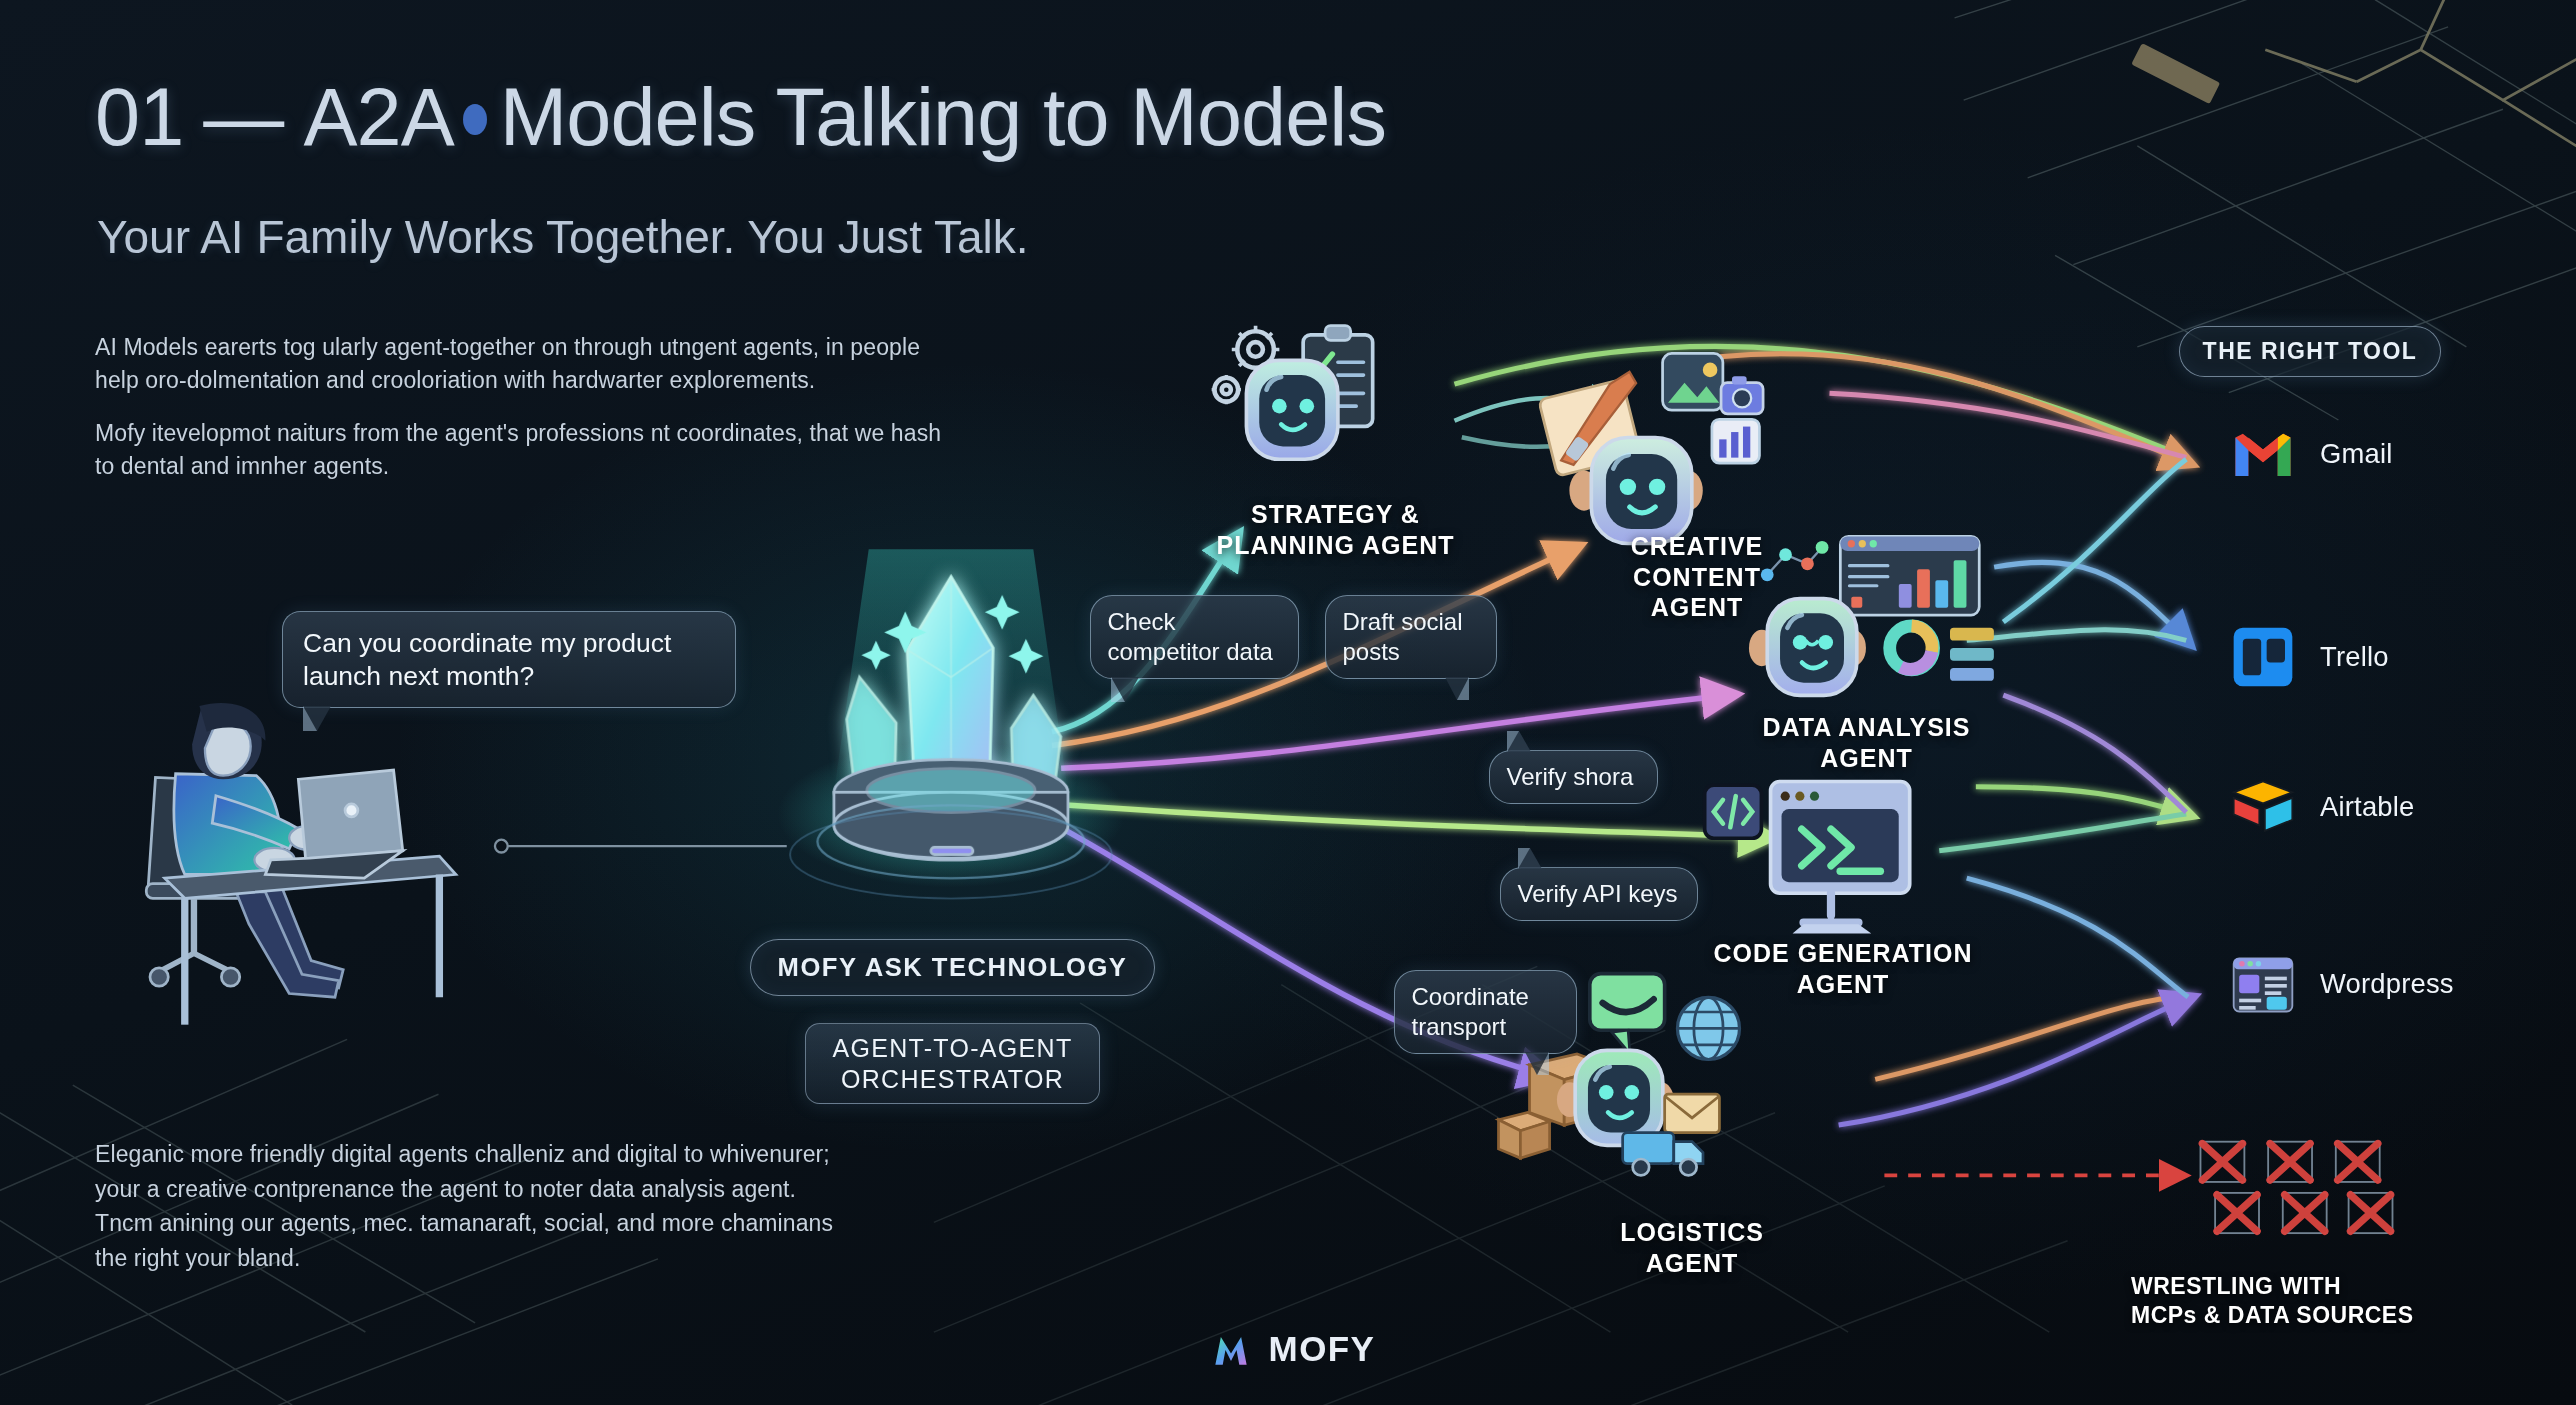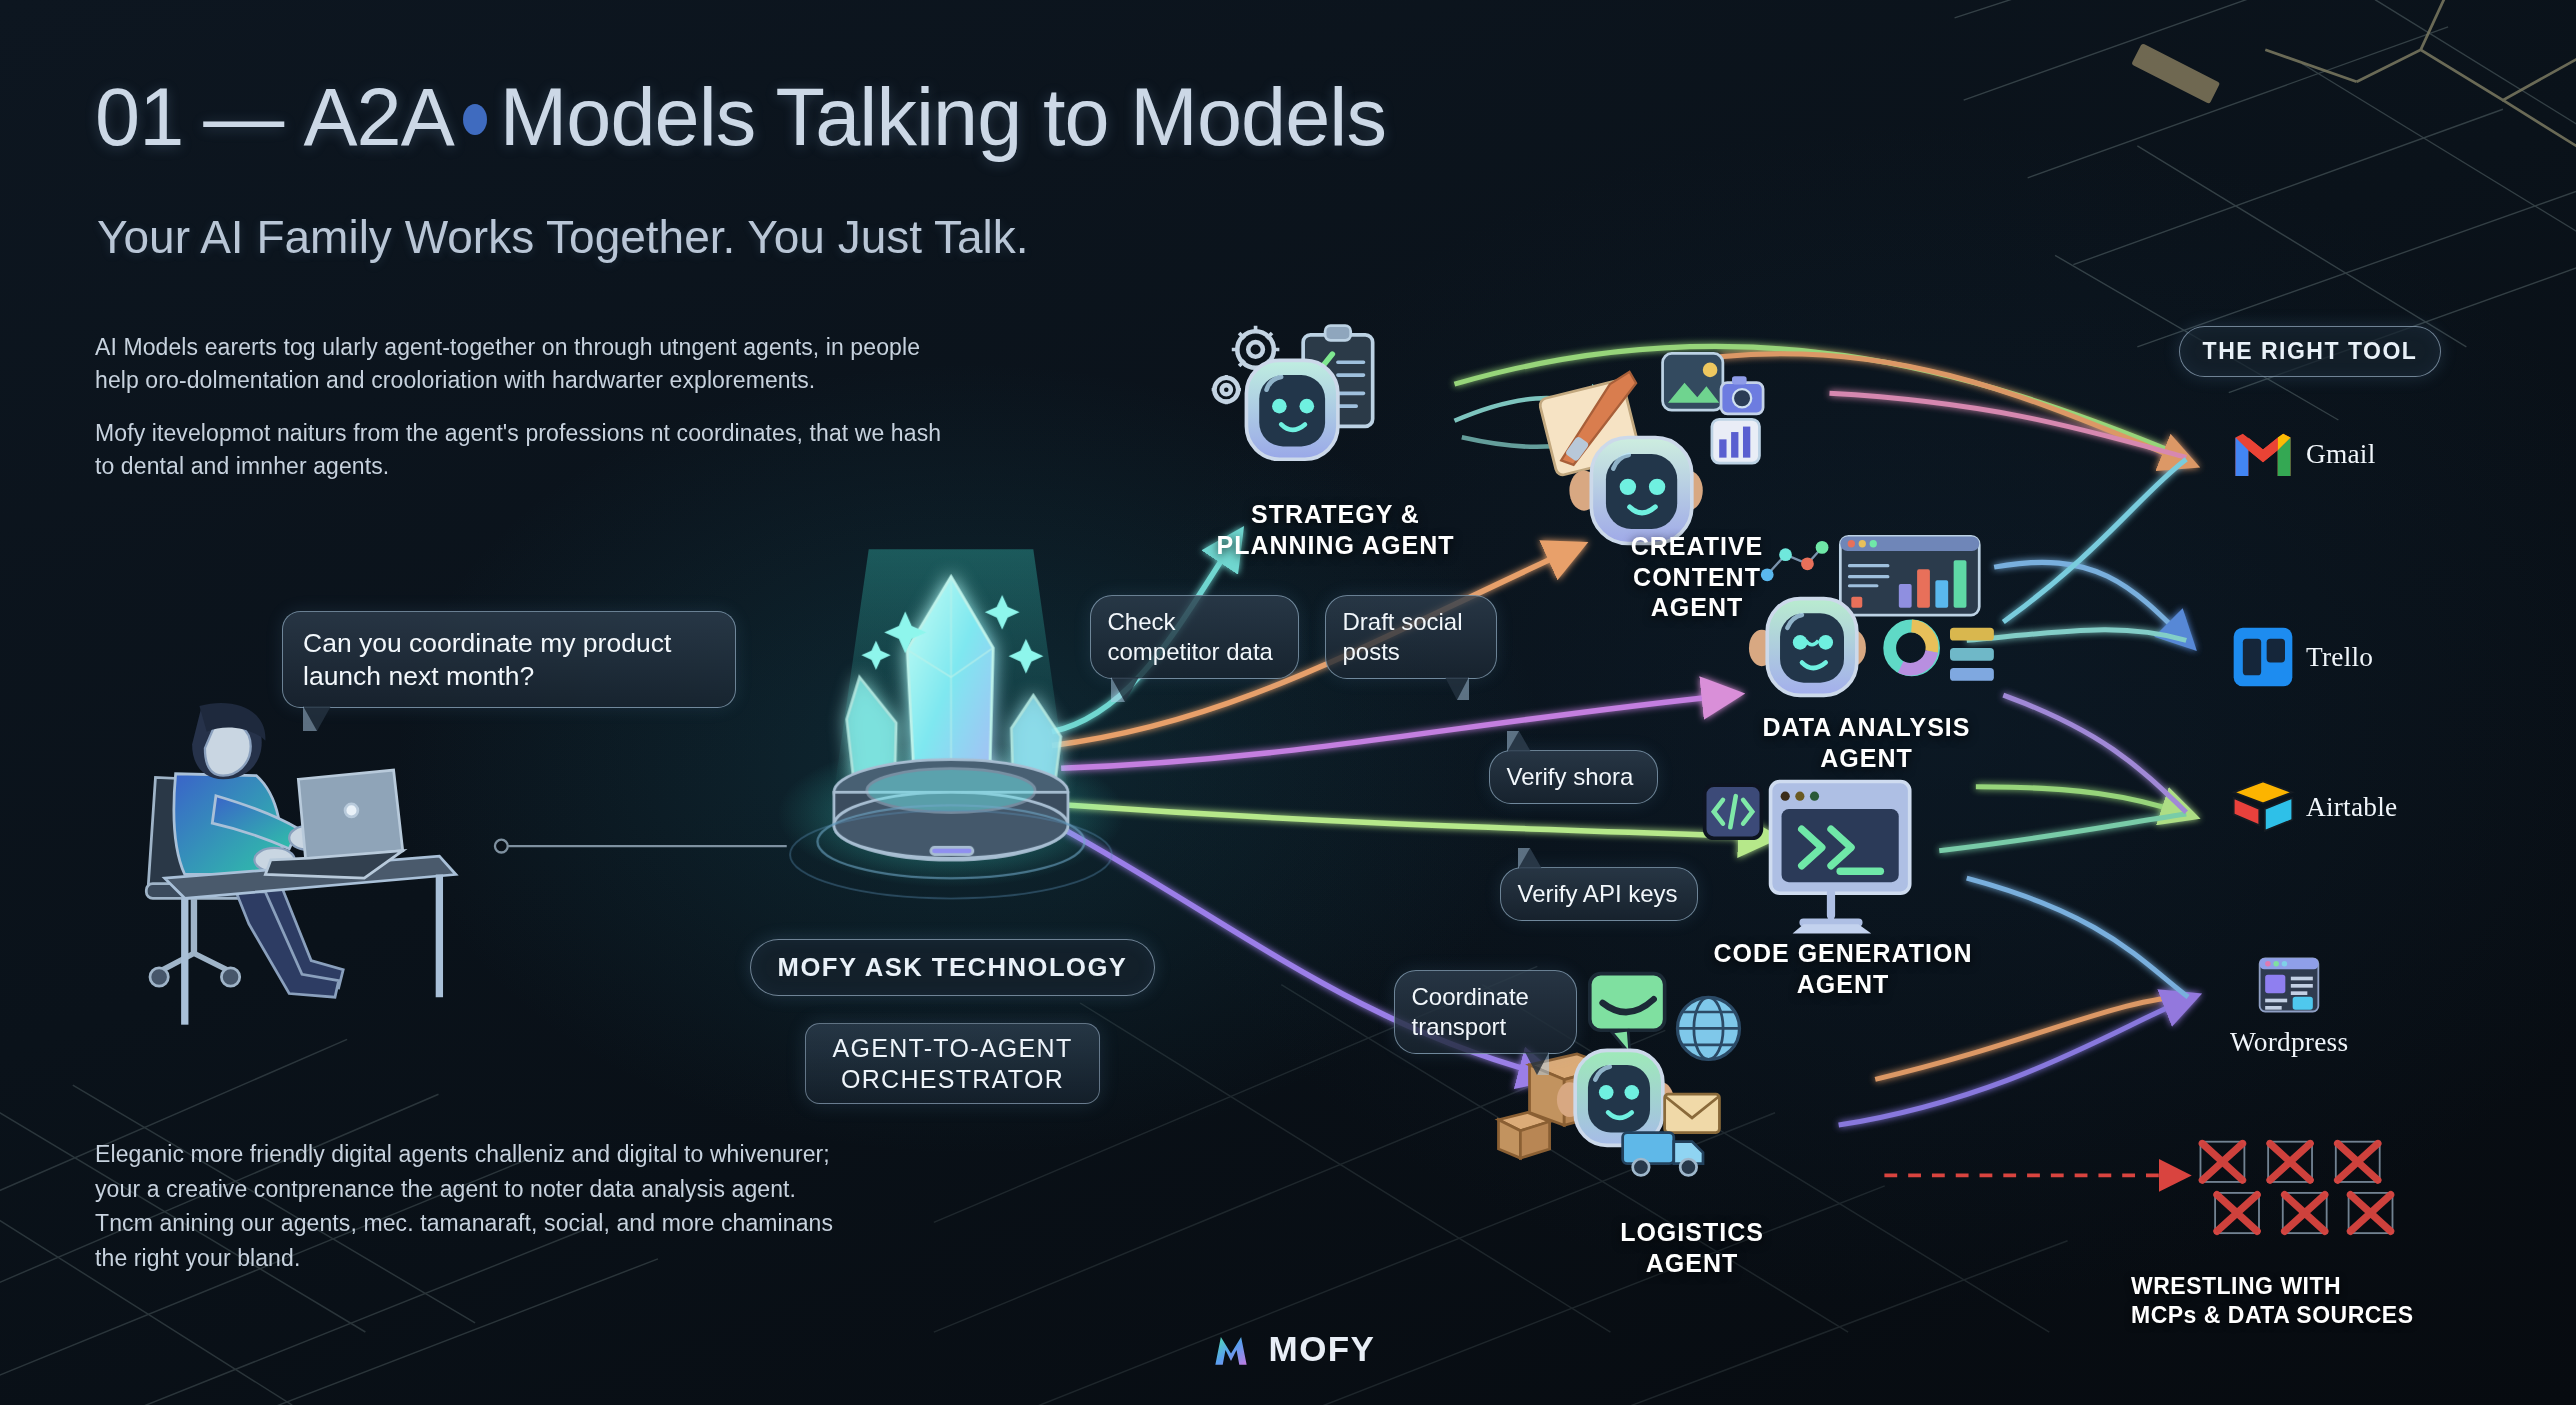--- a/index.html
+++ b/index.html
@@ -83,21 +83,21 @@
     border-right:12.8px solid transparent;border-bottom:21px solid rgba(46,62,78,.82);}
 
   
   .agent-label{
     position:absolute;color:#ffffff;font-weight:600;font-size:25px;
     letter-spacing:1px;line-height:1.22;text-align:center;
     text-shadow:0 1.8px 9.1px rgba(0,0,0,.8);
   }
 
   
-  .tool-row{position:absolute;display:flex;align-items:center;gap:10px;font-family:Liberation Serif, serif;}
+  .tool-row{position:absolute;display:flex;align-items:center;gap:24px;}
   .tool-name{color:#f0f5fa;font-size:27.4px;letter-spacing:0.2px;}
   .tool-ico{width:66px;height:66px;display:block;}
 
   .mcp-caption{
     position:absolute;color:#ffffff;font-size:23px;font-weight:600;
     text-align:left;line-height:1.25;letter-spacing:0.5px;
     text-shadow:0 1.8px 7.3px rgba(0,0,0,.8);
   }
 
   
@@ -636,21 +636,21 @@
 
   <div class="tool-row" style="left:2230px;top:774px;">
     <svg class="tool-ico" viewBox="0 0 72 72">
       <path d="M36 8 L68 20 L36 32 L4 20 Z" fill="#fcb400" stroke="#141b22" stroke-width="2"></path>
       <path d="M4 26 L32 38 L32 56 L4 44 Z" fill="#e8413c" stroke="#141b22" stroke-width="2"></path>
       <path d="M38 38 L68 26 L68 50 L38 62 Z" fill="#2ec0e8" stroke="#141b22" stroke-width="2"></path>
     </svg>
     <span class="tool-name">Airtable</span>
   </div>
 
-  <div class="tool-row" style="left:2230px;top:951px;flex-direction:column;">
+  <div class="tool-row" style="left:2230px;top:951px;">
     <svg class="tool-ico" viewBox="0 0 72 72">
       <rect x="4" y="8" width="64" height="58" rx="6" fill="#2f3b4f" stroke="#8f9fc4" stroke-width="2"></rect>
       <rect x="4" y="8" width="64" height="12" rx="5" fill="#8f9fe8"></rect>
       <circle cx="13" cy="14" r="3" fill="#e07ab0"></circle>
         <circle cx="22" cy="14" r="3" fill="#7fe0a0"></circle>
       <circle cx="31" cy="14" r="3" fill="#7fd0e8"></circle>
       <rect x="10" y="26" width="22" height="20" rx="3" fill="#8f7ff0"></rect>
       <g fill="#c3d0e4">
           <rect x="38" y="28" width="24" height="4"></rect>
           <rect x="38" y="36" width="24" height="4"></rect>

